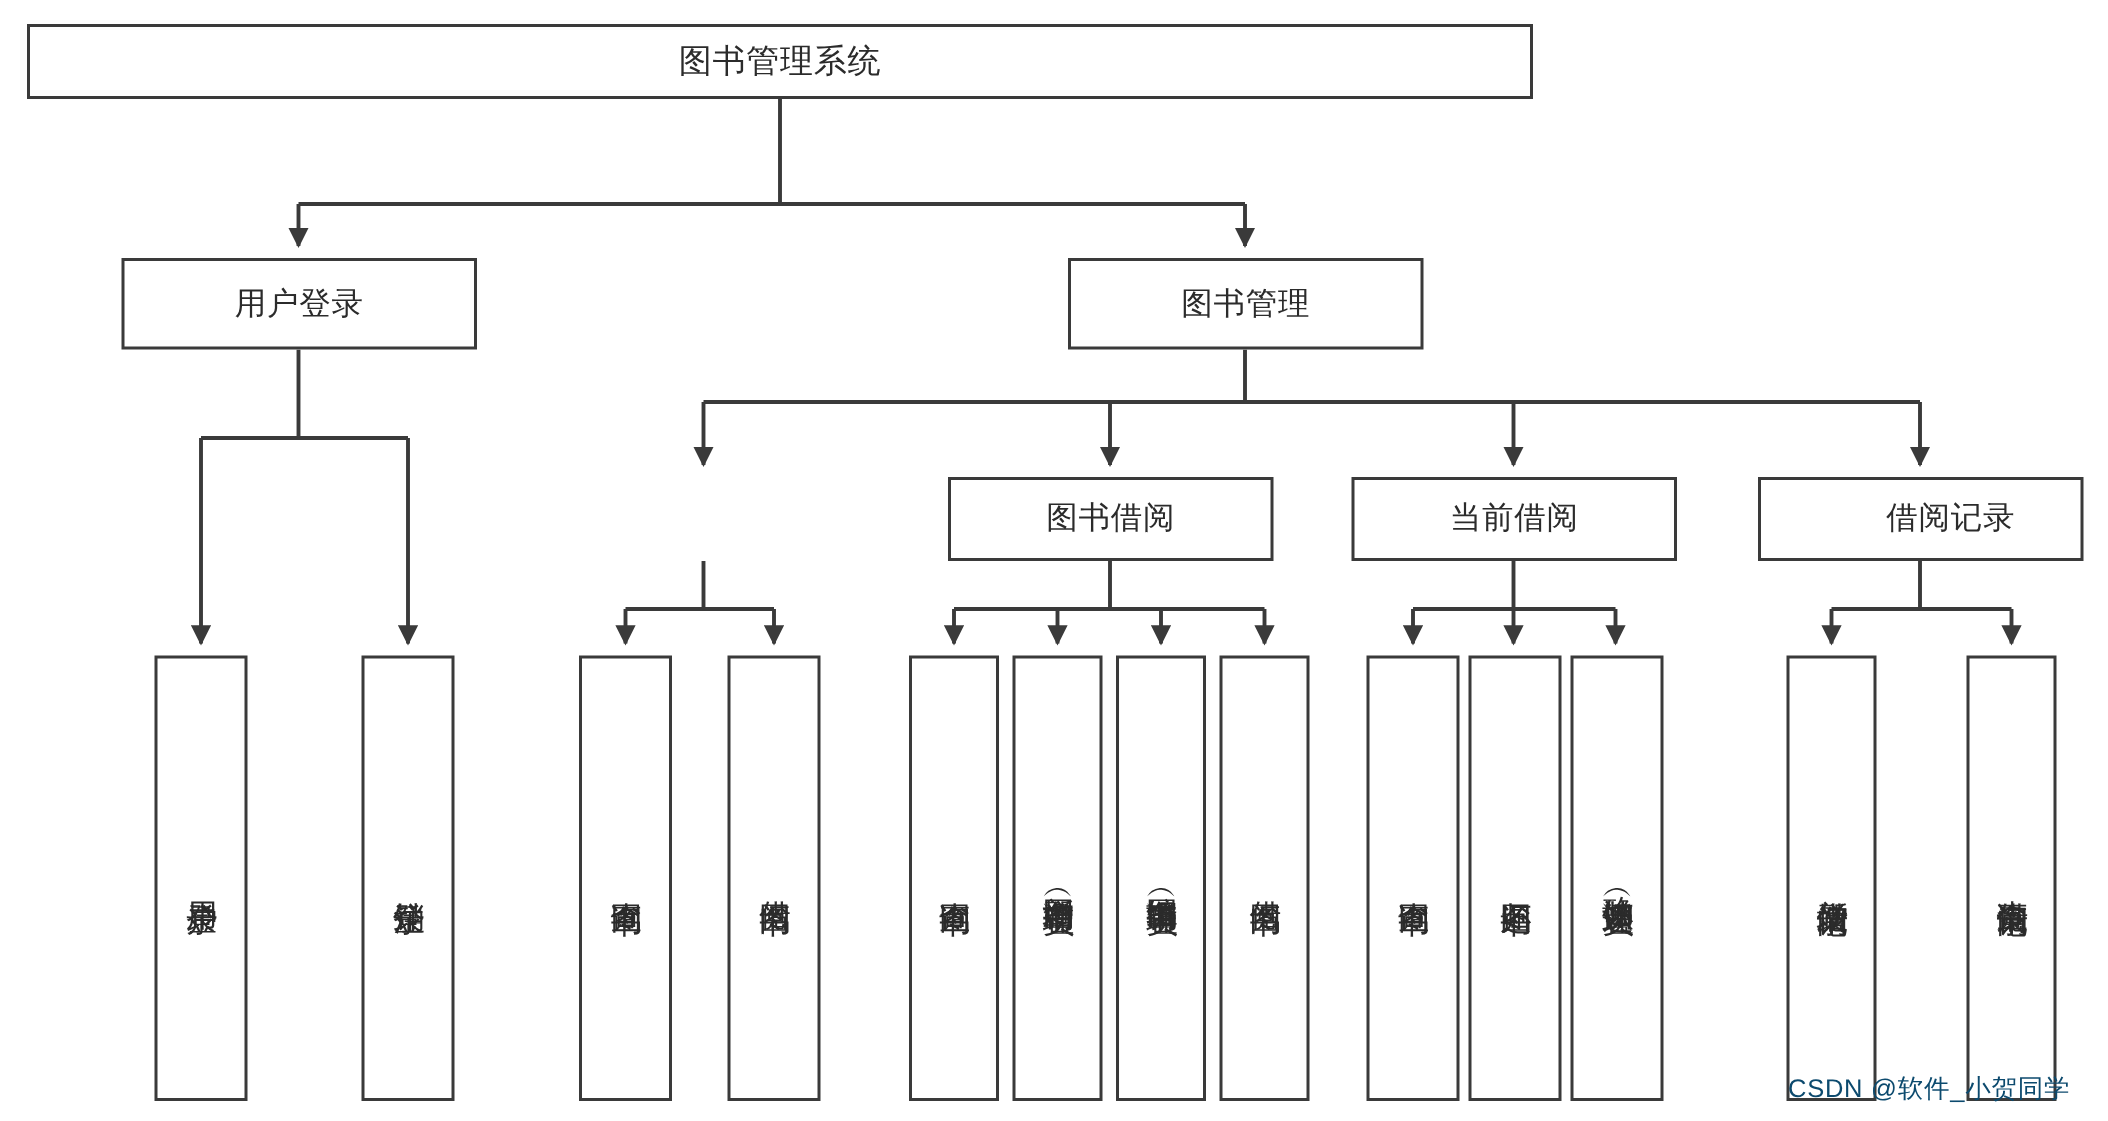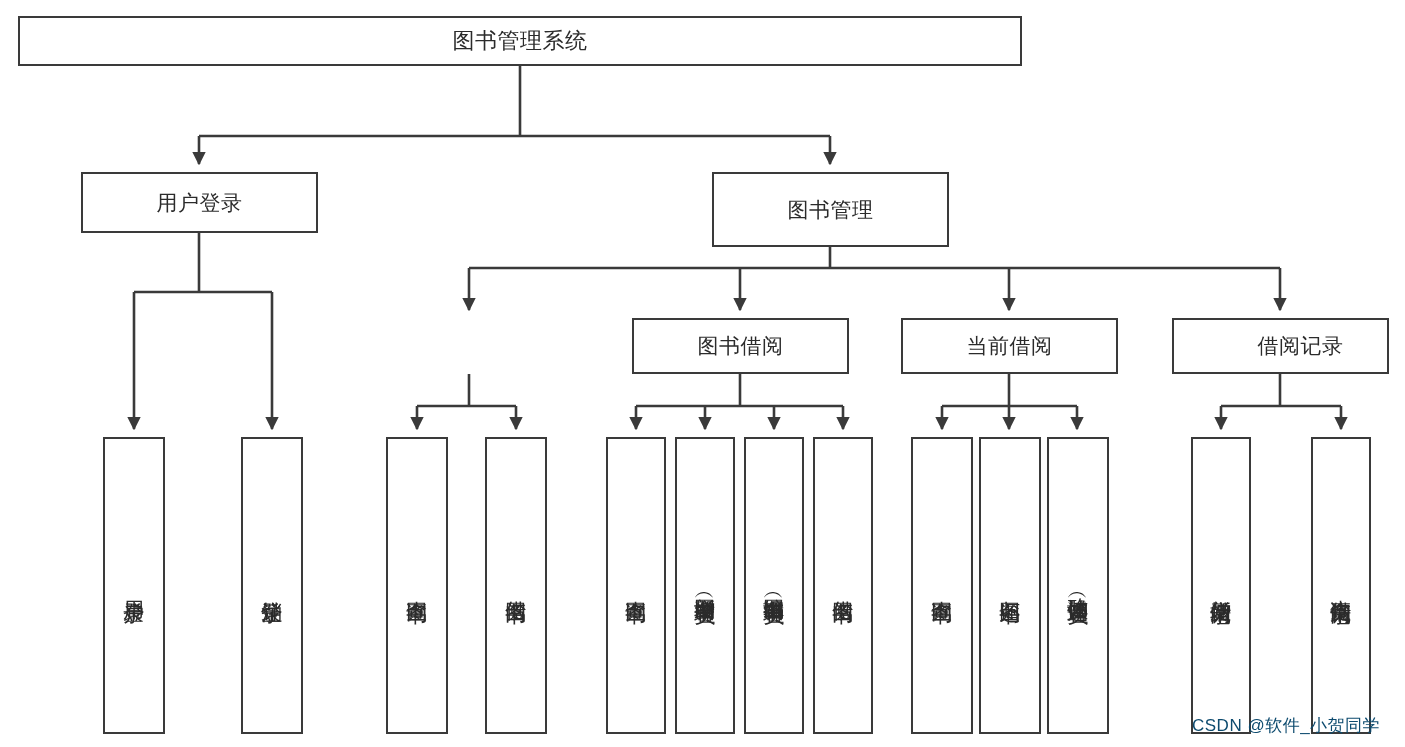--- a/index.html
+++ b/index.html
@@ -123,21 +123,21 @@
     </g>
   </svg>
 
   <div class="node h" id="title-node" style="left:18px; top:16px; width:1004px; height:50px;">
     <span>图书管理系统</span>
   </div>
 
   <div class="node h" style="left:81px; top:172px; width:237px; height:61px;">
     <span>用户登录</span>
   </div>
-  <div class="node h" style="left:712px; top:172px; width:237px; height:75px;">
+  <div class="node h" style="left:712px; top:172px; width:237px; height:61px;">
     <span>图书管理</span>
   </div>
 
   <div class="node h" style="left:632px; top:318px; width:217px; height:56px;align-items:center;">
     <span>图书借阅</span>
   </div>
   <div class="node h" style="left:901px; top:318px; width:217px; height:56px;text-align:right;">
     <span>当前借阅</span>
   </div>
   <div class="node h" style="left:1172px; top:318px; width:217px; height:56px;padding-left:40px;">

